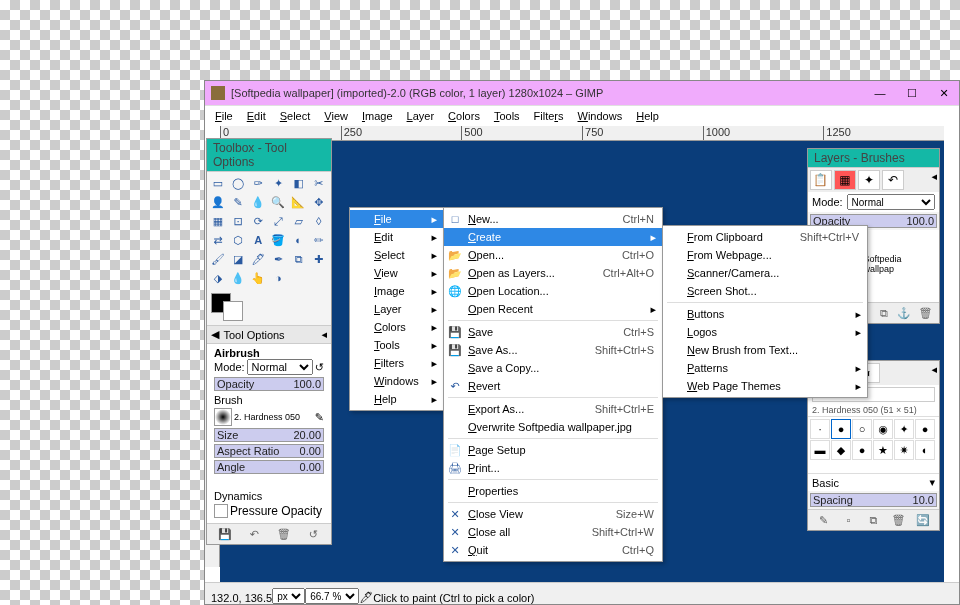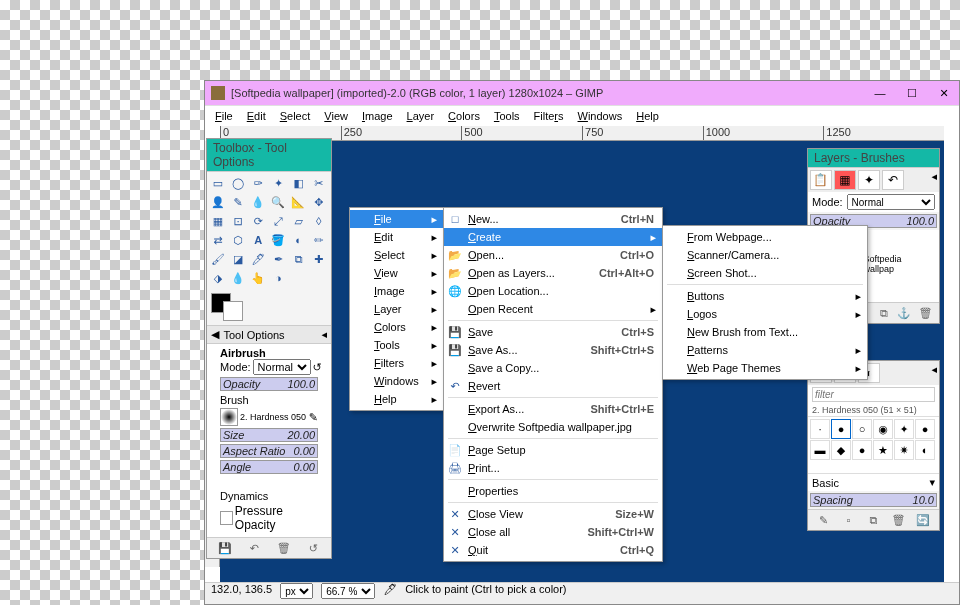--- a/index.html
+++ b/index.html
@@ -11,35 +11,35 @@
 .win-controls { display: flex; gap: 14px; }
 .win-btn { width: 18px; height: 18px; display: flex; align-items: center; justify-content: center; cursor: pointer; }
 .menubar { height: 20px; display: flex; align-items: center; padding: 0 4px; gap: 2px; }
 .menubar-item { padding: 2px 6px; cursor: pointer; }
 .menubar-item u { text-decoration: underline; }
 .workspace { flex: 1; position: relative; background: #fff; overflow: hidden; }
 .ruler-h { position: absolute; top: 0; left: 15px; right: 15px; height: 15px; background: #f0f0f0; border-bottom: 1px solid #999; font-size: 8px; display:flex; }
 .ruler-h span { flex:1; border-left:1px solid #666; padding-left:2px; color:#333;}
 .ruler-v { position: absolute; left: 0; top: 15px; bottom: 15px; width: 15px; background: #f0f0f0; border-right: 1px solid #999; }
 .canvas-area { position: absolute; top: 15px; left: 15px; right: 15px; bottom: 0; background: #0a3d7a; }
-.statusbar { height: 22px; background: #f0f0f0; border-top: 1px solid #ccc; display: flex; align-items: flex-start; padding: 0 6px; gap: 8px; }
+.statusbar { height: 22px; background: #f0f0f0; border-top: 1px solid #ccc; display: flex; align-items: flex-end; padding: 0 6px; }
 .statusbar select { font-size: 10px; height: 16px; }
 
 .toolbox { position: absolute; left: 206px; top: 138px; width: 126px; background: #f4f4f4; border: 1px solid #999; }
 .dock-title { background: #14b8a6; padding: 2px 6px; color: #444; border-bottom: 1px solid #ccc; font-size: 12px; }
 .tool-grid { display: grid; grid-template-columns: repeat(6, 1fr); gap: 1px; padding: 2px; }
 .tool { width: 18px; height: 18px; display: flex; align-items: center; justify-content: center; cursor: pointer; color: #2a5aa0; }
 .fg-bg { padding: 4px; display:flex; }
 .fg-sw { width:20px; height:20px; background:#000; border:1px solid #999; }
 .bg-sw { width:20px; height:20px; background:#fff; border:1px solid #999; margin-left:-8px; margin-top:8px; }
 .option-hdr { background: #e8e8e8; padding: 2px 4px; border-top:1px solid #ccc; border-bottom:1px solid #ccc; display:flex; align-items:center; gap:4px;}
-.opt-body { padding: 3px 13px; background:#fff; }
+.opt-body { padding: 3px 7px; background:#fff; }
 .opt-row { display:flex; align-items:center; margin-bottom:2px; gap:2px; }
 .opt-row label { flex:0 0 auto; }
-.opt-slider { flex:1; height:14px; background:linear-gradient(to right,#cce 0%,#cce 100%); border:1px solid #999; position:relative; font-size:9px; padding:0 2px; color:#222; display:flex; justify-content:space-between; align-items:center;font-style:italic;}
+.opt-slider { flex:1; height:14px; background:linear-gradient(to right,#cce 0%,#cce 100%); border:1px solid #999; position:relative; font-size:9px; padding:0 2px; color:#222; display:flex; justify-content:space-between; align-items:center;}
 
 .layers-dock { position: absolute; right: 20px; top: 148px; width: 133px; background: #f4f4f4; border: 1px solid #999; }
 .dock-tabs { display:flex; padding:2px; gap:2px; background:#eee; }
 .dtab { width:22px; height:20px; background:#fff; border:1px solid #ccc; display:flex; align-items:center; justify-content:center; font-size:12px;}
 .mode-row { padding:2px 4px; display:flex; align-items:center; gap:4px; font-size:10px; background:#fff;}
 .mode-row select { flex:1; font-size:10px; height:16px; }
 .layer-list { background:#fff; height:55px; padding:4px; }
 .layer-item { display:flex; align-items:center; gap:4px; padding:2px; }
 .layer-thumb { width:28px; height:22px; background:#0a3d7a; border:1px solid #333; }
 .layer-actions { display:flex; justify-content:space-around; padding:3px; background:#eee; border-top:1px solid #ccc;}
@@ -50,21 +50,21 @@
 .brush-filter input { width:100%; font-size:10px; font-style:italic; border:1px solid #ccc; padding:1px 2px;}
 .brush-label { padding:1px 4px; font-size:9px; color:#555; background:#fff; }
 .brush-grid { background:#fff; height:58px; display:flex; flex-wrap:wrap; align-content:flex-start; padding:2px; gap:1px; border-top:1px solid #ddd; border-bottom:1px solid #ddd;}
 .brush-cell { width:20px; height:20px; border:1px solid #ddd; display:flex; align-items:center; justify-content:center; }
 .brush-cell.sel { border:1px solid #06c; }
 
 .ctx-menu { position:absolute; background:#fff; border:1px solid #999; box-shadow:2px 2px 4px rgba(0,0,0,.25); z-index:100; padding:2px 0; }
 .ctx-item { display:flex; align-items:center; height:18px; padding:0 22px 0 24px; cursor:pointer; white-space:nowrap; position:relative;}
 .ctx-item.hl { background:#2e88e5; color:#fff; }
 .ctx-item .arrow { position:absolute; right:6px; }
-.ctx-item .shortcut { position:absolute; right:8px; color:#555;font-weight:bold; }
+.ctx-item .shortcut { position:absolute; right:8px; color:#555; }
 .ctx-sep { height:1px; background:#ddd; margin:2px 4px; }
 .ctx-icon { position:absolute; left:4px; width:14px; height:14px; display:flex; align-items:center; justify-content:center; color:#2a5aa0; }
 
 .menu1 { left:349px; top:207px; width:95px; }
 .menu2 { left:443px; top:207px; width:220px; }
 .menu3 { left:662px; top:225px; width:206px; }
 </style>
 </head>
 <body>
 
@@ -412,20 +412,24 @@
       <span class="shortcut">Shift+Ctrl+W</span>
     </div>
     <div class="ctx-item">
       <span class="ctx-icon">✕</span>
       <span><u>Q</u>uit</span>
       <span class="shortcut">Ctrl+Q</span>
     </div>
   </div>
 <div class="ctx-menu menu3" id="m3">
     <div class="ctx-item">
+      <span><u>F</u>rom Clipboard</span>
+      <span class="shortcut">Shift+Ctrl+V</span>
+    </div>
+    <div class="ctx-item">
       <span><u>F</u>rom Webpage...</span>
     </div>
     <div class="ctx-item">
       <span><u>S</u>canner/Camera...</span>
     </div>
     <div class="ctx-item">
       <span><u>S</u>creen Shot...</span>
     </div>
     <div class="ctx-sep"></div>
     <div class="ctx-item">

